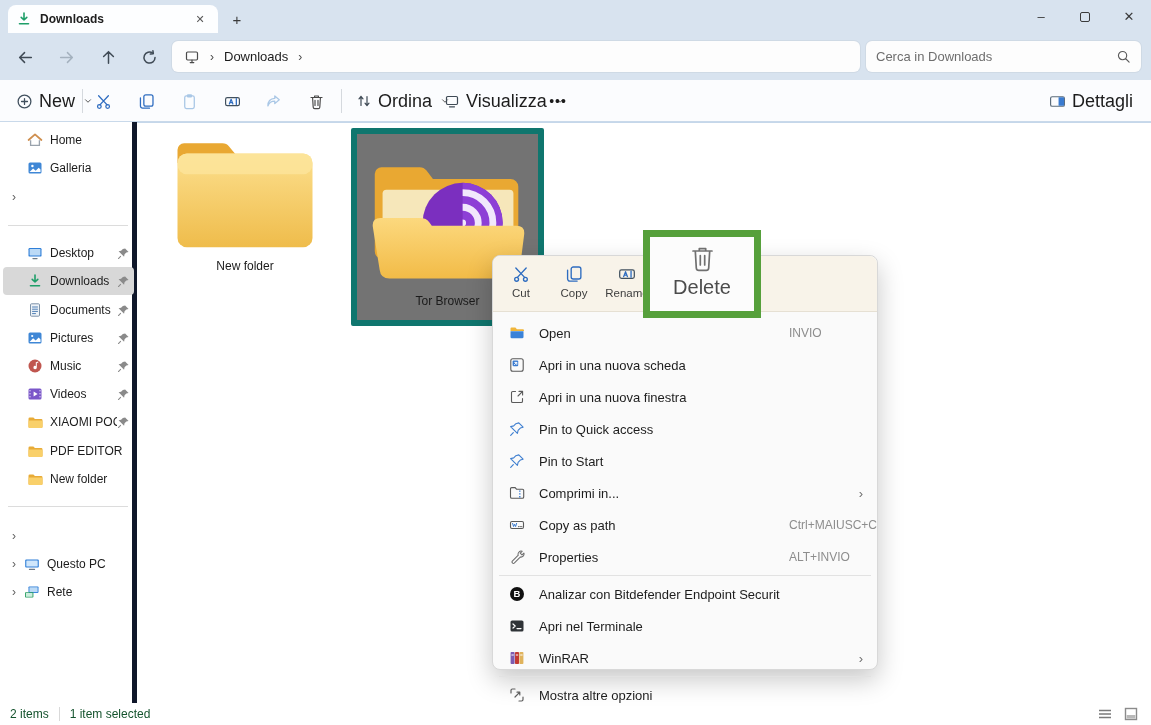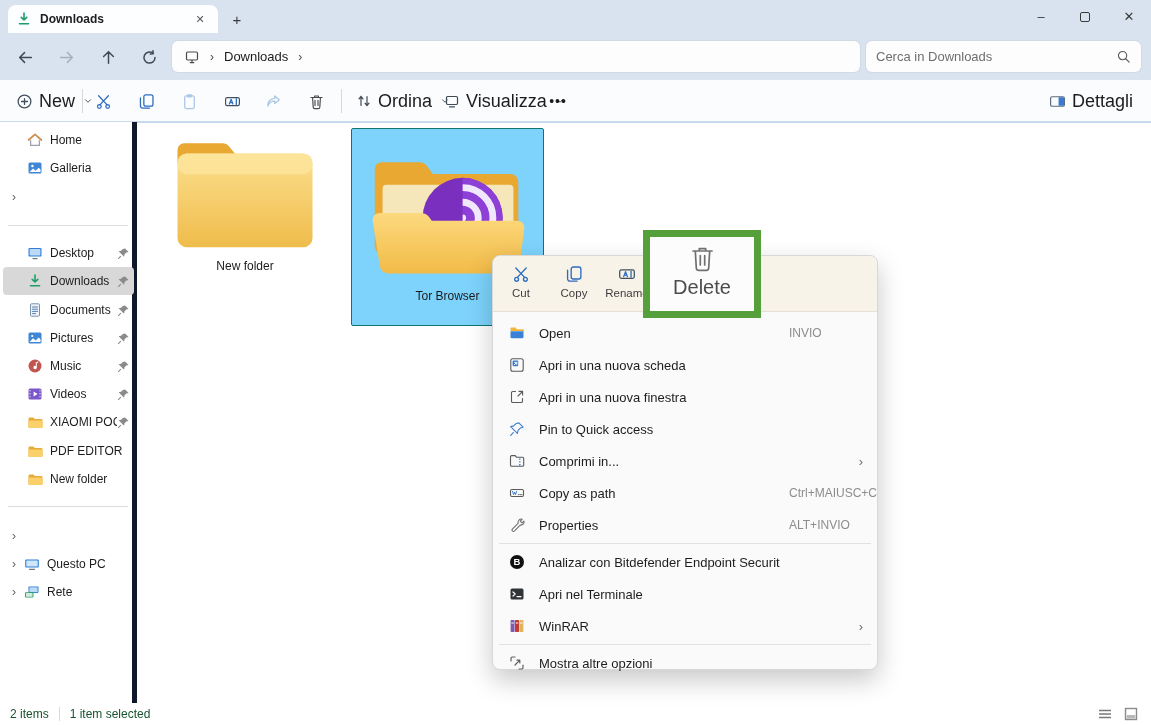--- a/index.html
+++ b/index.html
@@ -49,21 +49,21 @@
   .s-icon { margin-left:24px; width:16px; height:16px; flex:none; }
   .side-row.haschev .s-icon { margin-left:2px; }
   .s-label { margin-left:7px; font-size:12px; white-space:nowrap; overflow:hidden; flex:1; }
   .s-pin { width:13px; height:13px; margin-right:4px; flex:none; }
   .side-div { position:absolute; left:8px; width:120px; height:1px; background:#dcdcdc; }
 
   
   #content { position:absolute; left:137px; top:122px; width:1014px; height:581px; background:#fff; border-top:1px solid #c5d7ea; }
   .tile { position:absolute; display:flex; flex-direction:column; align-items:center; }
   .tile .t-label { font-size:12px; color:#1b1b1b; margin-top:6px; }
-  #tile-tor { background:#7dd3fc; border:1px solid #0f766e; border-radius:2px; }
+  #tile-tor { background:#737373; border:6px solid #0f766e; border-radius:2px; }
 
   
   #ctxmenu { position:absolute; left:492px; top:255px; width:386px; height:415px; background:#fafafa;
              border:1px solid #d8d8d8; border-radius:8px; box-shadow:0 10px 26px rgba(0,0,0,0.22); z-index:20; }
   #ctx-band { height:56px; background:#f8f3e9; border-bottom:1px solid #e6e0d3; border-radius:8px 8px 0 0;
               position:relative; }
   .qa { position:absolute; top:6px; width:52px; height:46px; display:flex; flex-direction:column; align-items:center;
         justify-content:flex-start; border-radius:5px; }
   .qa-ic { margin-top:3px; width:18px; height:18px; }
   .qa-label { font-size:11.5px; color:#3e3e3e; margin-top:4px; white-space:nowrap; }
@@ -522,20 +522,29 @@
             <svg width="16" height="16" viewBox="0 0 16 16">
               <path d="M9.8 1.9l4.3 4.3-2.8.9-2.2 2.2-.7 3.1-6.8-6.8 3.1-.7 2.2-2.2z" stroke="#3f7fd0" stroke-width="1.1" fill="none" stroke-linejoin="round"></path>
               <path d="M4.3 11.7L1.7 14.3" stroke="#3f7fd0" stroke-width="1.2" stroke-linecap="round"></path>
             </svg>
           </span>
         <span class="mi-label">Pin to Quick access</span>
       </div>
       <div class="mi">
         <span class="mi-ic">
             <svg width="16" height="16" viewBox="0 0 16 16">
+              <path d="M9.8 1.9l4.3 4.3-2.8.9-2.2 2.2-.7 3.1-6.8-6.8 3.1-.7 2.2-2.2z" stroke="#3f7fd0" stroke-width="1.1" fill="none" stroke-linejoin="round"></path>
+              <path d="M4.3 11.7L1.7 14.3" stroke="#3f7fd0" stroke-width="1.2" stroke-linecap="round"></path>
+            </svg>
+          </span>
+        <span class="mi-label">Pin to Start</span>
+      </div>
+      <div class="mi">
+        <span class="mi-ic">
+            <svg width="16" height="16" viewBox="0 0 16 16">
               <path d="M1.5 5V3.8a1.2 1.2 0 0 1 1.2-1.2h3.4l1.4 1.6h6a1.2 1.2 0 0 1 1.2 1.2V12a1.3 1.3 0 0 1-1.3 1.3H2.8A1.3 1.3 0 0 1 1.5 12z" stroke="#5a5a5a" stroke-width="1.1" fill="none"></path>
               <path d="M10.8 5.4v1.4m0 1.4v1.4m0 1.4v1.4" stroke="#3a7bd0" stroke-width="1.4"></path>
             </svg>
           </span>
         <span class="mi-label">Comprimi in...</span>
         <span class="mi-sub">›</span>
       </div>
       <div class="mi">
         <span class="mi-ic">
             <svg width="16" height="16" viewBox="0 0 16 16">

